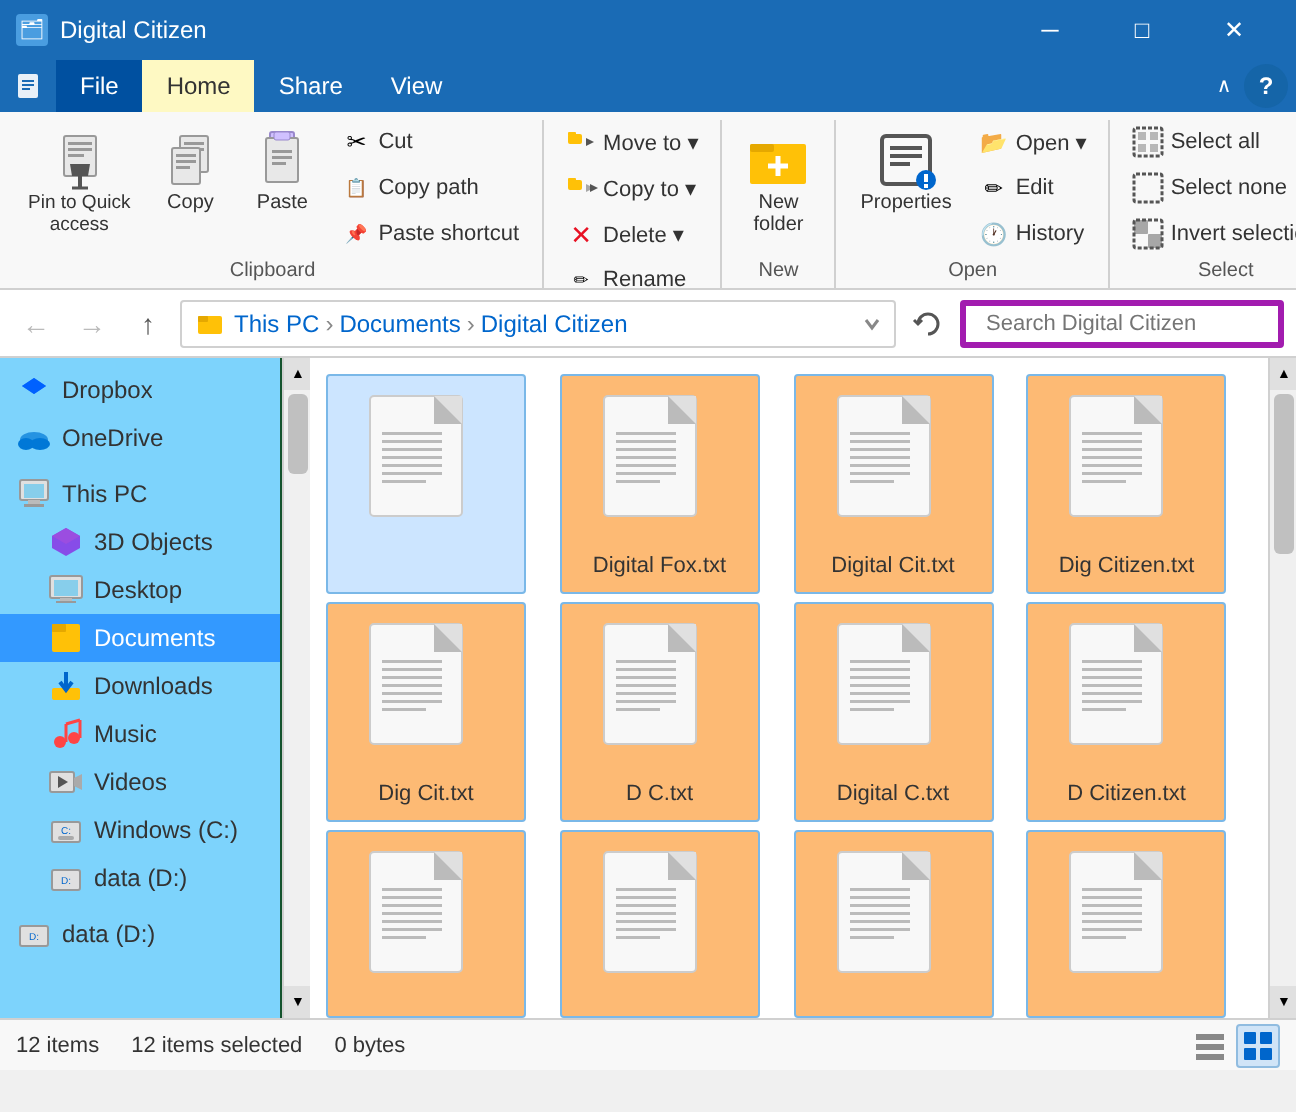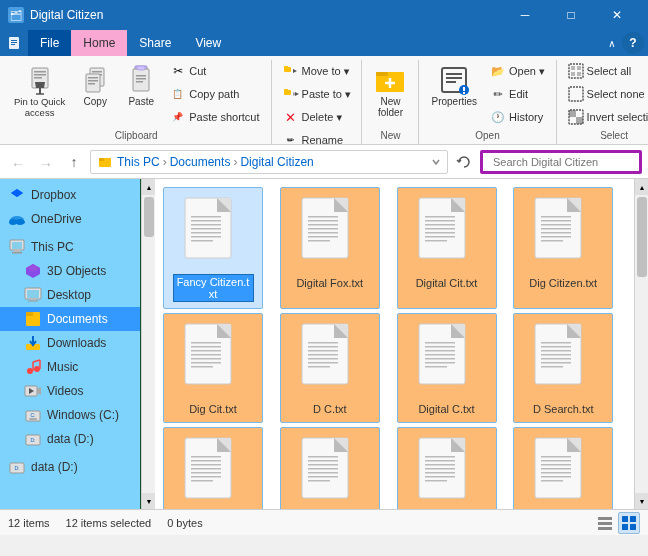--- a/index.html
+++ b/index.html
@@ -106,21 +106,21 @@
         <svg width="16" height="16" viewBox="0 0 16 16">
             <rect x="3" y="2" width="10" height="12" rx="1" fill="white" opacity="0.9"></rect>
             <rect x="5" y="5" width="6" height="1" fill="#1a6bb5"></rect>
             <rect x="5" y="7" width="6" height="1" fill="#1a6bb5"></rect>
             <rect x="5" y="9" width="4" height="1" fill="#1a6bb5"></rect>
           </svg>
       </div>
     </div>
     <div style="display:flex; align-items:stretch;">
       <div class="ribbon-tab active" style="background:#0050a0; color:white; padding:0 12px;">File</div>
-      <div class="ribbon-tab active" style="background:#f9a8d4; color:#333; padding:0 12px;">Home</div>
+      <div class="ribbon-tab active" style="background:#fef9c3; color:#333; padding:0 12px;">Home</div>
       <div class="ribbon-tab">Share</div>
       <div class="ribbon-tab">View</div>
     </div>
     <div style="margin-left:auto; display:flex; align-items:center; padding-right:4px;">
       <div class="qat-btn" style="color:white; font-size:10px;">∧</div>
       <div class="qat-btn" style="width:22px; height:22px; background:#1565a8; border-radius:50%; display:flex; align-items:center; justify-content:center; color:white; font-size:12px; font-weight:bold;">?</div>
     </div>
   </div>
 
   <div class="ribbon-content">
@@ -205,21 +205,21 @@
           </div>
           <div class="ribbon-btn-small">
             <div class="ribbon-btn-small-icon">
               <svg width="16" height="16" viewBox="0 0 16 16">
                   <rect x="1" y="4" width="7" height="5" rx="1" fill="#ffc107"></rect>
                   <rect x="1" y="3" width="4" height="2" rx="0.5" fill="#ffc107"></rect>
                   <path d="M10 6 L14 8 L10 10 Z" fill="#555" opacity="0.5"></path>
                   <path d="M12 6 L16 8 L12 10 Z" fill="#555"></path>
                 </svg>
             </div>
-            <span class="ribbon-btn-small-label">Paste to ▾</span>
+            <span class="ribbon-btn-small-label">Copy to ▾</span>
           </div>
           <div class="ribbon-btn-small">
             <div class="ribbon-btn-small-icon" style="color:#e81123; font-size:13px;">✕</div>
             <span class="ribbon-btn-small-label">Delete ▾</span>
           </div>
           <div class="ribbon-btn-small">
             <div class="ribbon-btn-small-icon" style="font-size:9px;">✏</div>
             <span class="ribbon-btn-small-label">Rename</span>
           </div>
         </div>
@@ -518,21 +518,20 @@
               <polygon points="40,4 54,18 40,18" fill="#bbb"></polygon>
               <rect x="14" y="22" width="30" height="1.5" fill="#bbb"></rect>
               <rect x="14" y="26" width="30" height="1.5" fill="#bbb"></rect>
               <rect x="14" y="30" width="30" height="1.5" fill="#bbb"></rect>
               <rect x="14" y="34" width="30" height="1.5" fill="#bbb"></rect>
               <rect x="14" y="38" width="30" height="1.5" fill="#bbb"></rect>
               <rect x="14" y="42" width="30" height="1.5" fill="#bbb"></rect>
               <rect x="14" y="46" width="22" height="1.5" fill="#bbb"></rect>
             </svg>
           </div>
-          <div style="background:#3399ff; color:white; font-size:11px; padding:1px 3px; border:1px solid #1a6bb5; text-align:center; width:90%; word-break:break-all;">Fancy Citizen.txt</div>
         </div>
 
         <div class="file-item selected">
           <div class="file-icon">
             <svg width="72" height="80" viewBox="0 0 72 80">
                 <rect x="8" y="4" width="46" height="60" rx="2" fill="#f8f8f8" stroke="#ccc" stroke-width="1"></rect>
                 <polygon points="40,4 54,4 54,18 40,18" fill="#e0e0e0"></polygon>
                 <polygon points="40,4 54,18 40,18" fill="#bbb"></polygon>
                 <rect x="14" y="22" width="30" height="1.5" fill="#bbb"></rect>
                 <rect x="14" y="26" width="30" height="1.5" fill="#bbb"></rect>
@@ -644,21 +643,21 @@
                 <polygon points="40,4 54,18 40,18" fill="#bbb"></polygon>
                 <rect x="14" y="22" width="30" height="1.5" fill="#bbb"></rect>
                 <rect x="14" y="26" width="30" height="1.5" fill="#bbb"></rect>
                 <rect x="14" y="30" width="30" height="1.5" fill="#bbb"></rect>
                 <rect x="14" y="34" width="30" height="1.5" fill="#bbb"></rect>
                 <rect x="14" y="38" width="30" height="1.5" fill="#bbb"></rect>
                 <rect x="14" y="42" width="30" height="1.5" fill="#bbb"></rect>
                 <rect x="14" y="46" width="22" height="1.5" fill="#bbb"></rect>
               </svg>
           </div>
-          <div class="file-label">D Search.txt</div>
+          <div class="file-label">D Citizen.txt</div>
         </div>
 
         <div class="file-item selected">
           <div class="file-icon">
             <svg width="72" height="80" viewBox="0 0 72 80">
                 <rect x="8" y="4" width="46" height="60" rx="2" fill="#f8f8f8" stroke="#ccc" stroke-width="1"></rect>
                 <polygon points="40,4 54,4 54,18 40,18" fill="#e0e0e0"></polygon>
                 <polygon points="40,4 54,18 40,18" fill="#bbb"></polygon>
                 <rect x="14" y="22" width="30" height="1.5" fill="#bbb"></rect>
                 <rect x="14" y="26" width="30" height="1.5" fill="#bbb"></rect>

